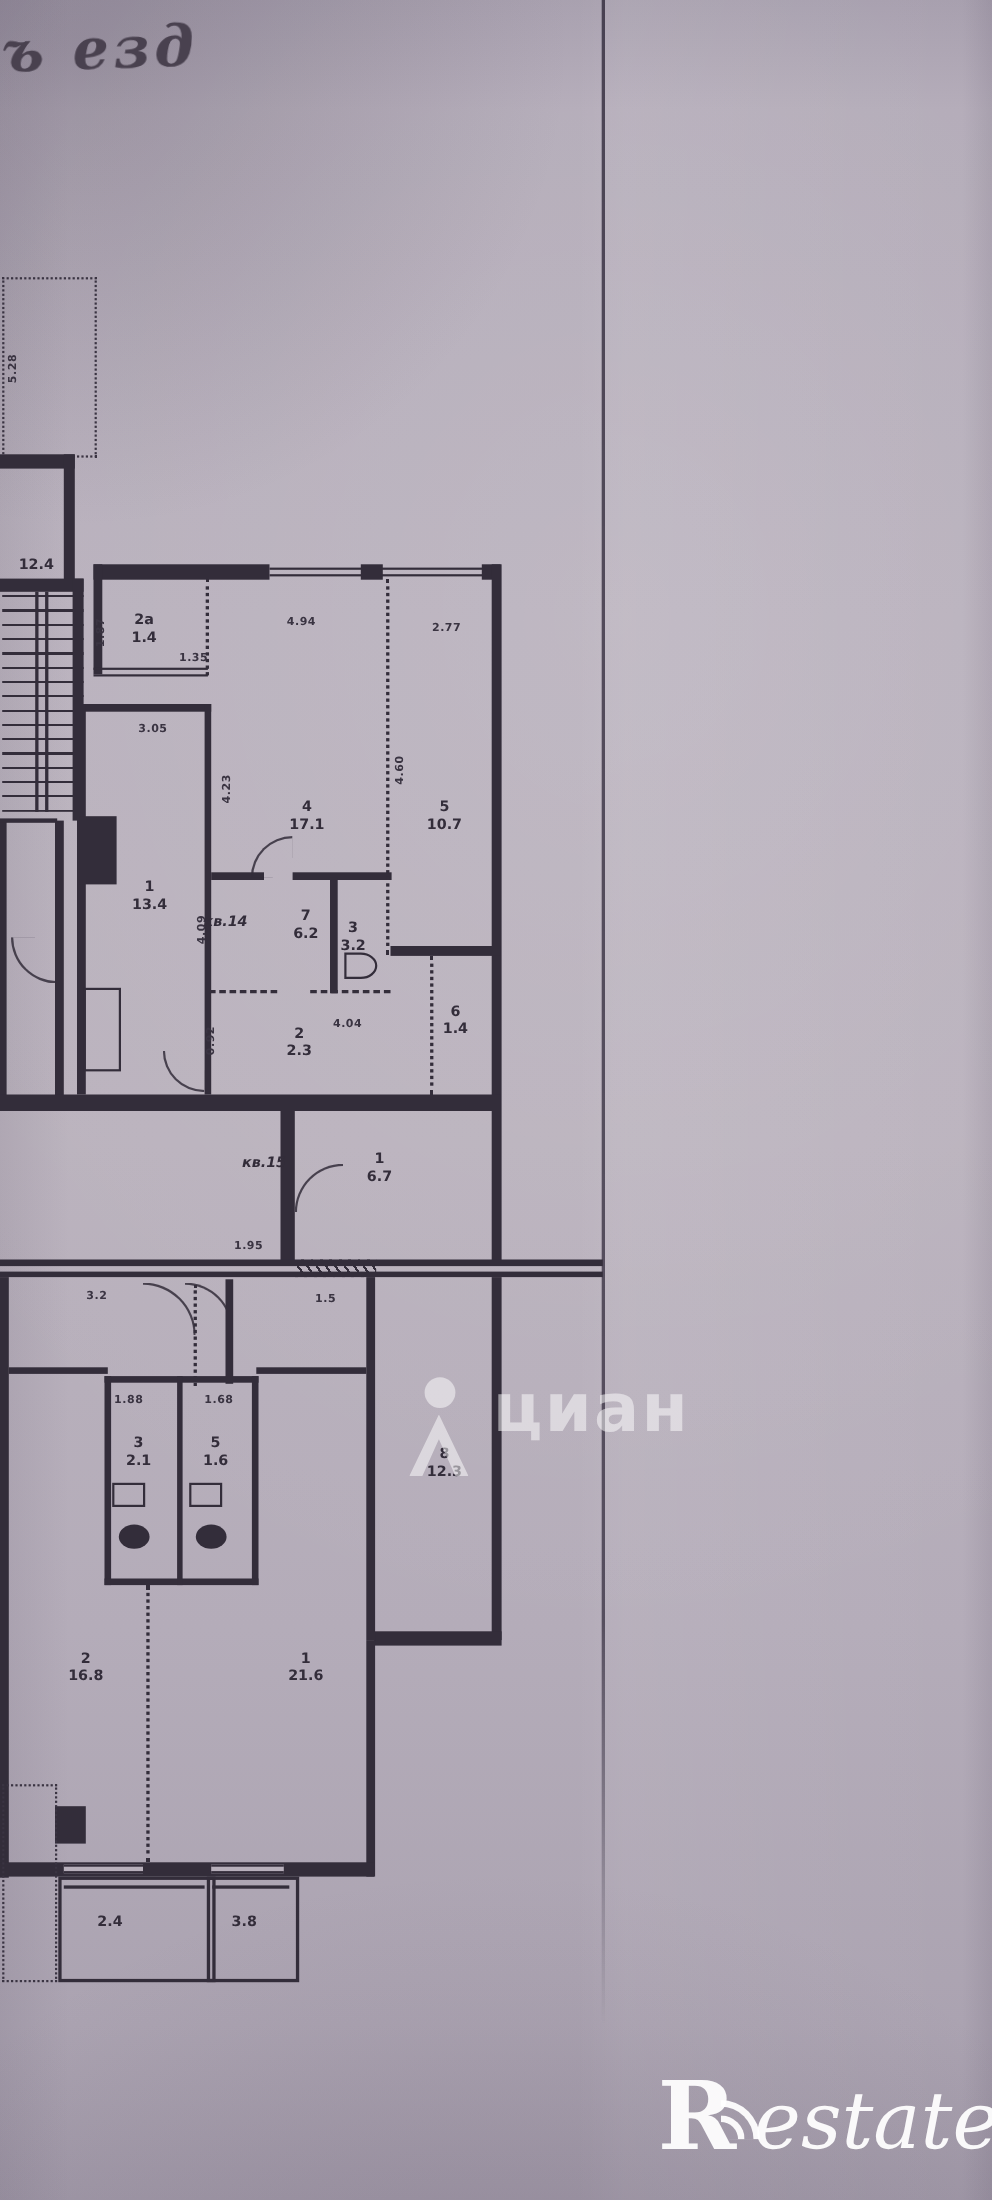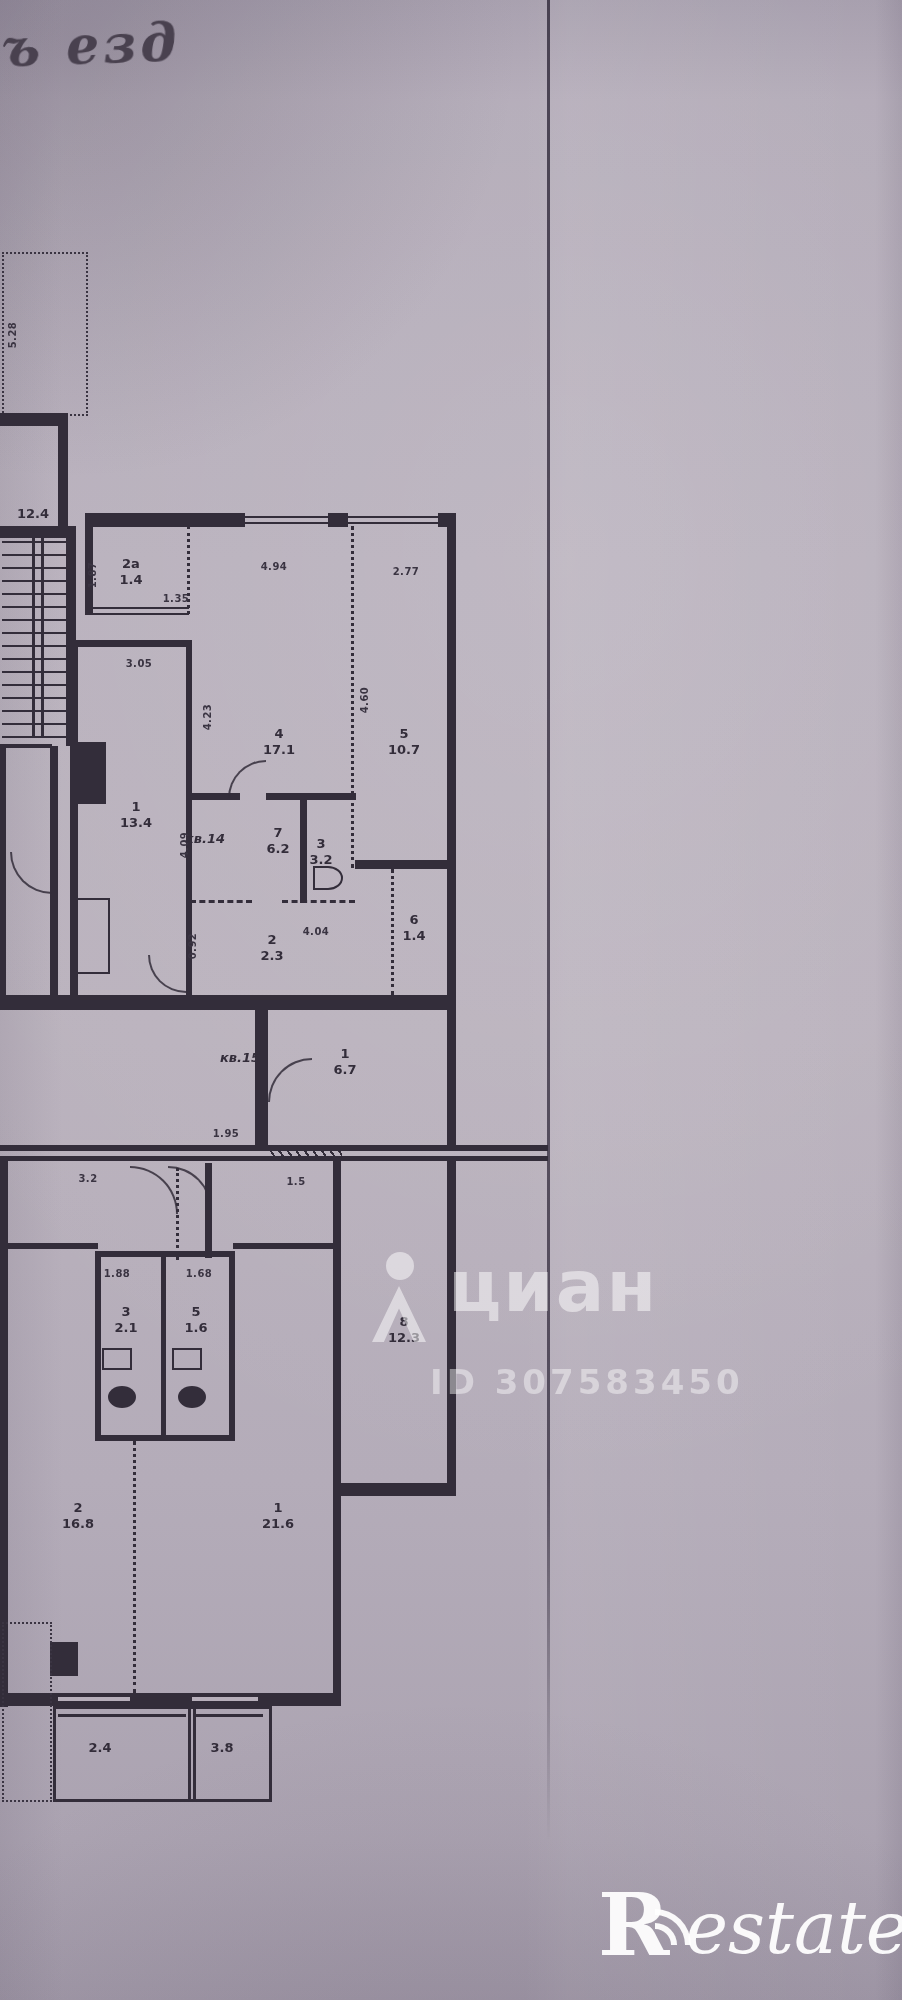--- a/index.html
+++ b/index.html
@@ -37,21 +37,21 @@
     font-style:italic;font-weight:bold;font-size:52px;letter-spacing:4px;
     transform:rotate(-2deg);filter:blur(.4px);}
   .fold{position:absolute;left:547px;top:0;width:3px;height:1840px;
     background:linear-gradient(180deg,rgba(44,37,54,.78) 0%,rgba(44,37,54,.70) 80%,rgba(44,37,54,0) 100%);
     filter:blur(.4px);}
   .p-head{position:absolute;left:386px;top:1252px;width:28px;height:28px;border-radius:50%;
     background:rgba(255,255,255,.5);}
   .p-body{position:absolute;left:372px;top:1286px;width:54px;height:56px;
     clip-path:polygon(50% 0,100% 100%,78% 100%,50% 40%,22% 100%,0 100%);
     background:rgba(255,255,255,.5);}
-  .cian-word{position:absolute;left:448px;top:1252px;font-size:72px;line-height:.95;
+  .cian-word{position:absolute;left:448px;top:1252px;font-size:61px;line-height:.95;
     font-weight:bold;color:rgba(255,255,255,.5);letter-spacing:2px;}
   .cian-id{position:absolute;left:430px;top:1362px;font-size:34px;font-weight:bold;
     color:rgba(255,255,255,.44);letter-spacing:4px;}
   .restate{position:absolute;left:598px;top:1888px;display:flex;align-items:flex-end;
     color:rgba(255,255,255,.94);}
   .restate .R{font-family:"DejaVu Serif",serif;font-weight:bold;font-size:86px;line-height:.85;}
   .rarc{position:relative;width:34px;height:60px;margin-left:-14px;}
   .rarc i{position:absolute;border:6px solid rgba(255,255,255,.94);border-left:none;border-bottom:none;
     border-radius:0 100% 0 0;}
   .rarc i.r1{left:0;top:22px;width:16px;height:16px;}
@@ -231,21 +231,20 @@
       <div class="dim" style="left: 226px; top: 1133px;">1.95</div>
       <div class="dim" style="left: 296px; top: 1181px;">1.5</div>
       <div class="dim" style="left: 88px; top: 1178px;">3.2</div>
       <div class="kv" style="left: 205px; top: 838px;">кв.14</div>
       <div class="kv" style="left: 240px; top: 1057px;">кв.15</div>
     </div>
 
   <div class="p-head"></div>
   <div class="p-body"></div>
   <div class="cian-word">циан</div>
-  <div class="cian-id">ID 307583450</div>
 
   <div class="restate">
     <span class="R">R</span>
     <span class="rarc">
         <i class="r1"></i>
         <i class="r2"></i>
       </span>
     <span class="word">estate</span>
   </div>
 </div>

